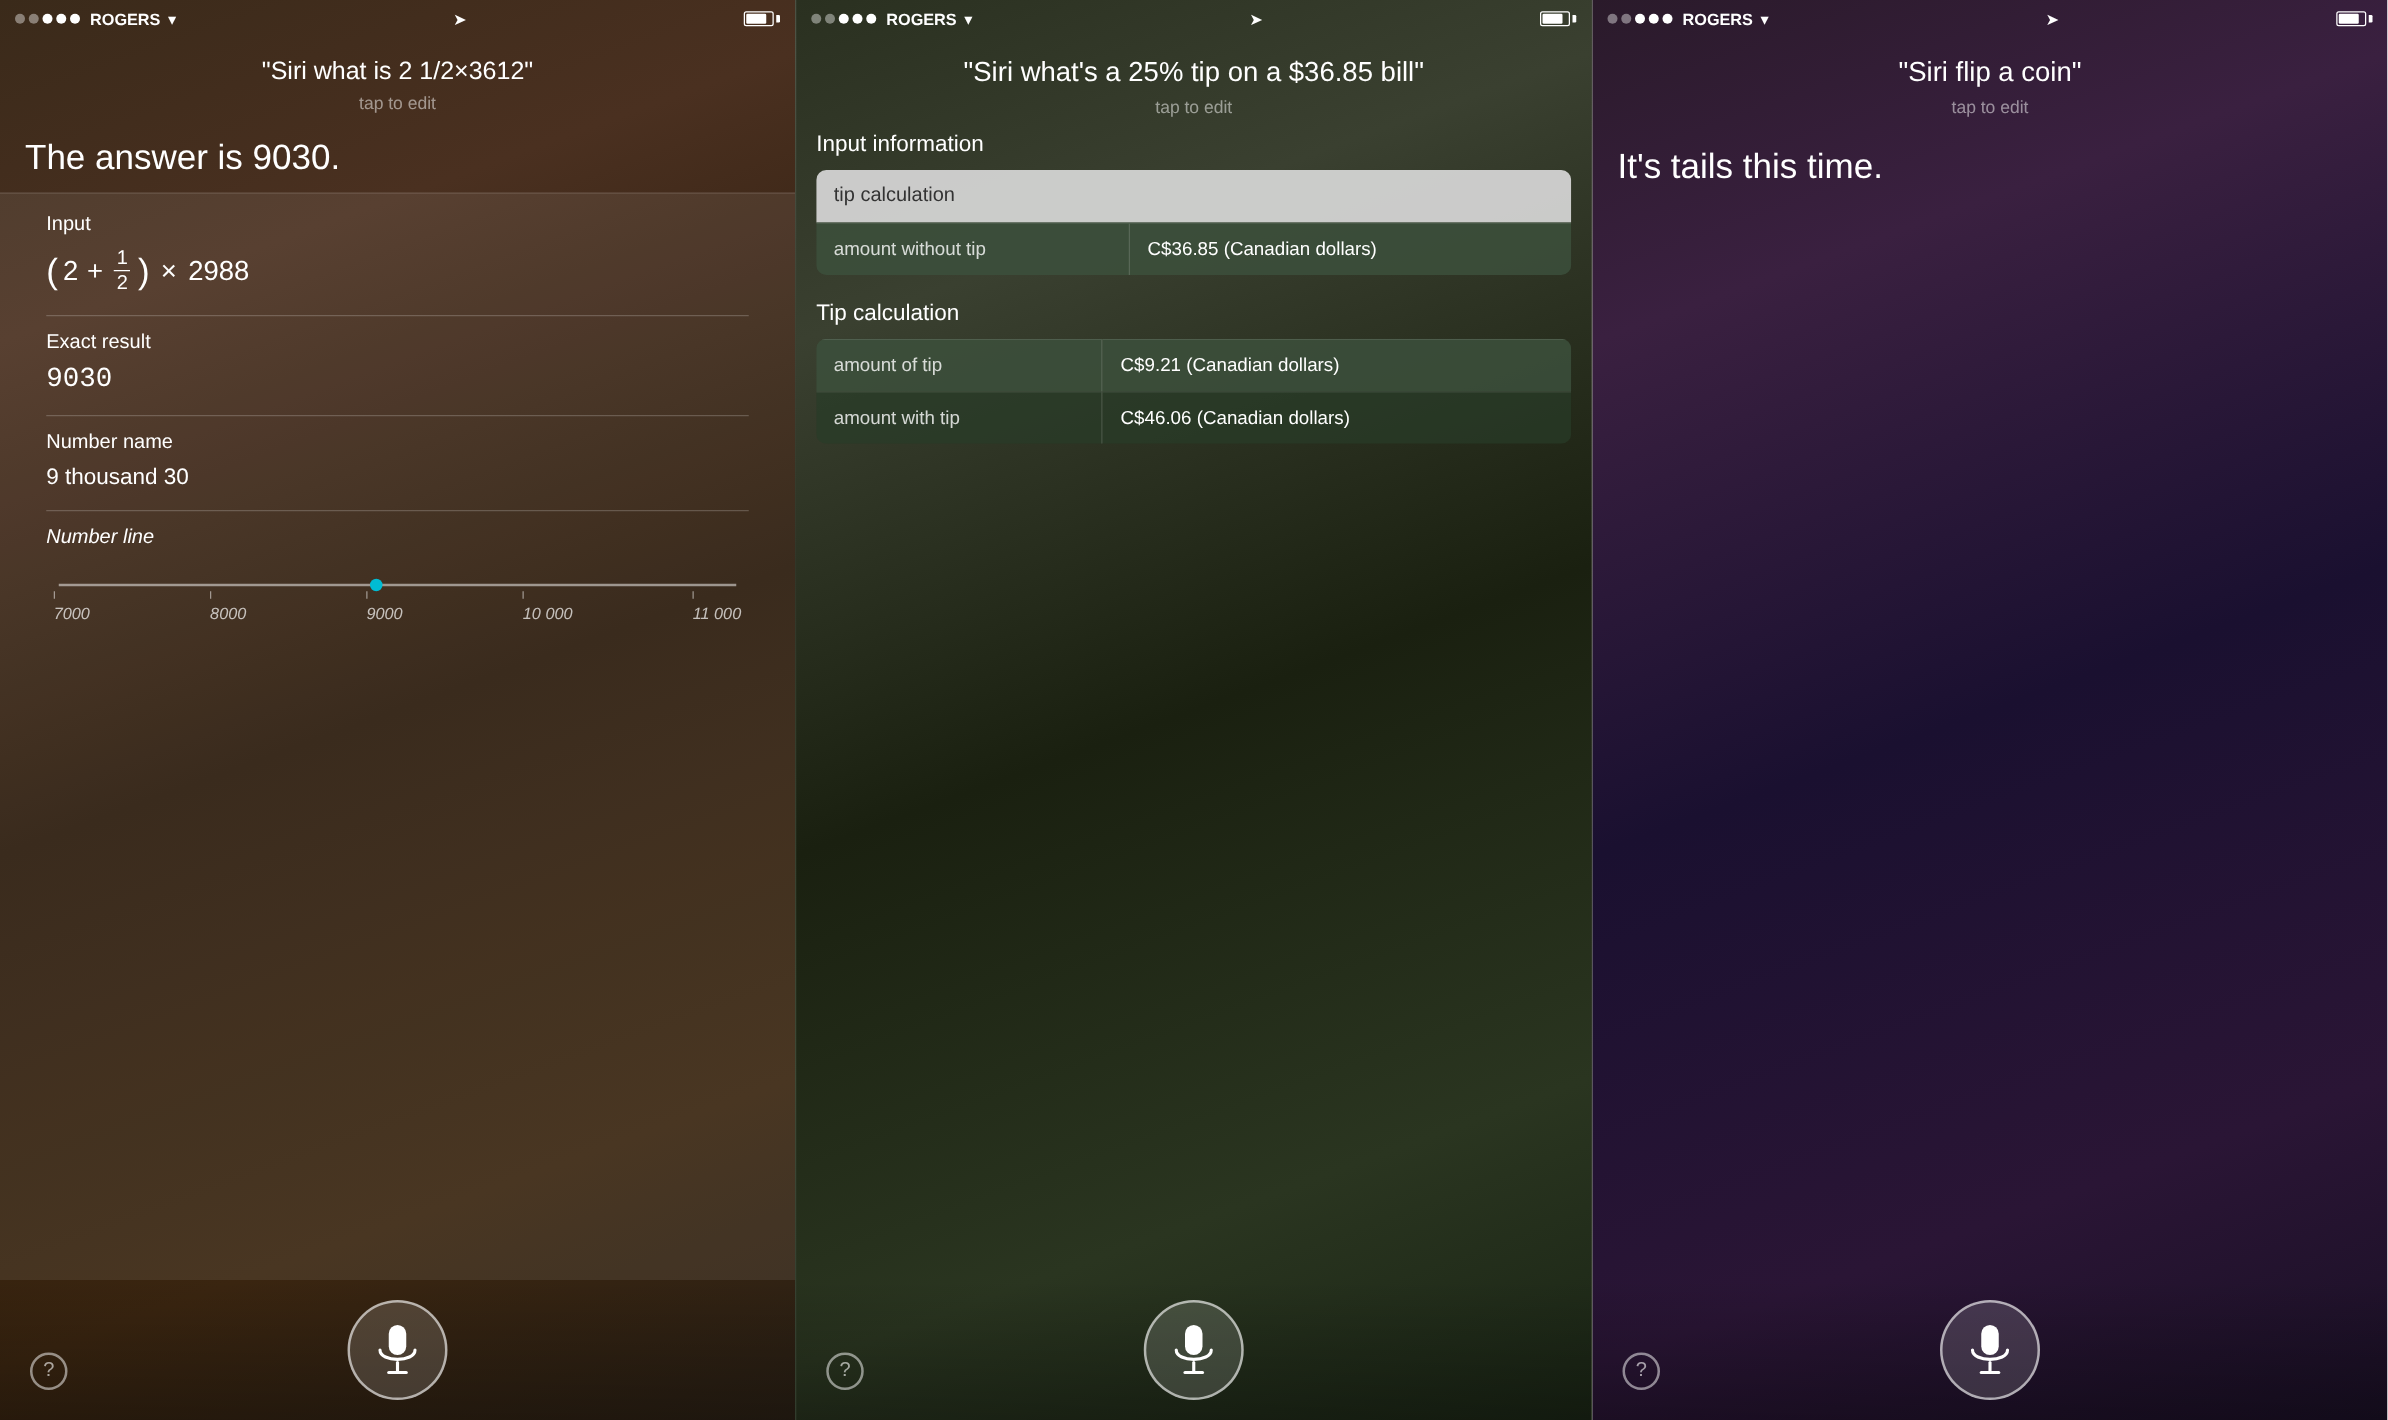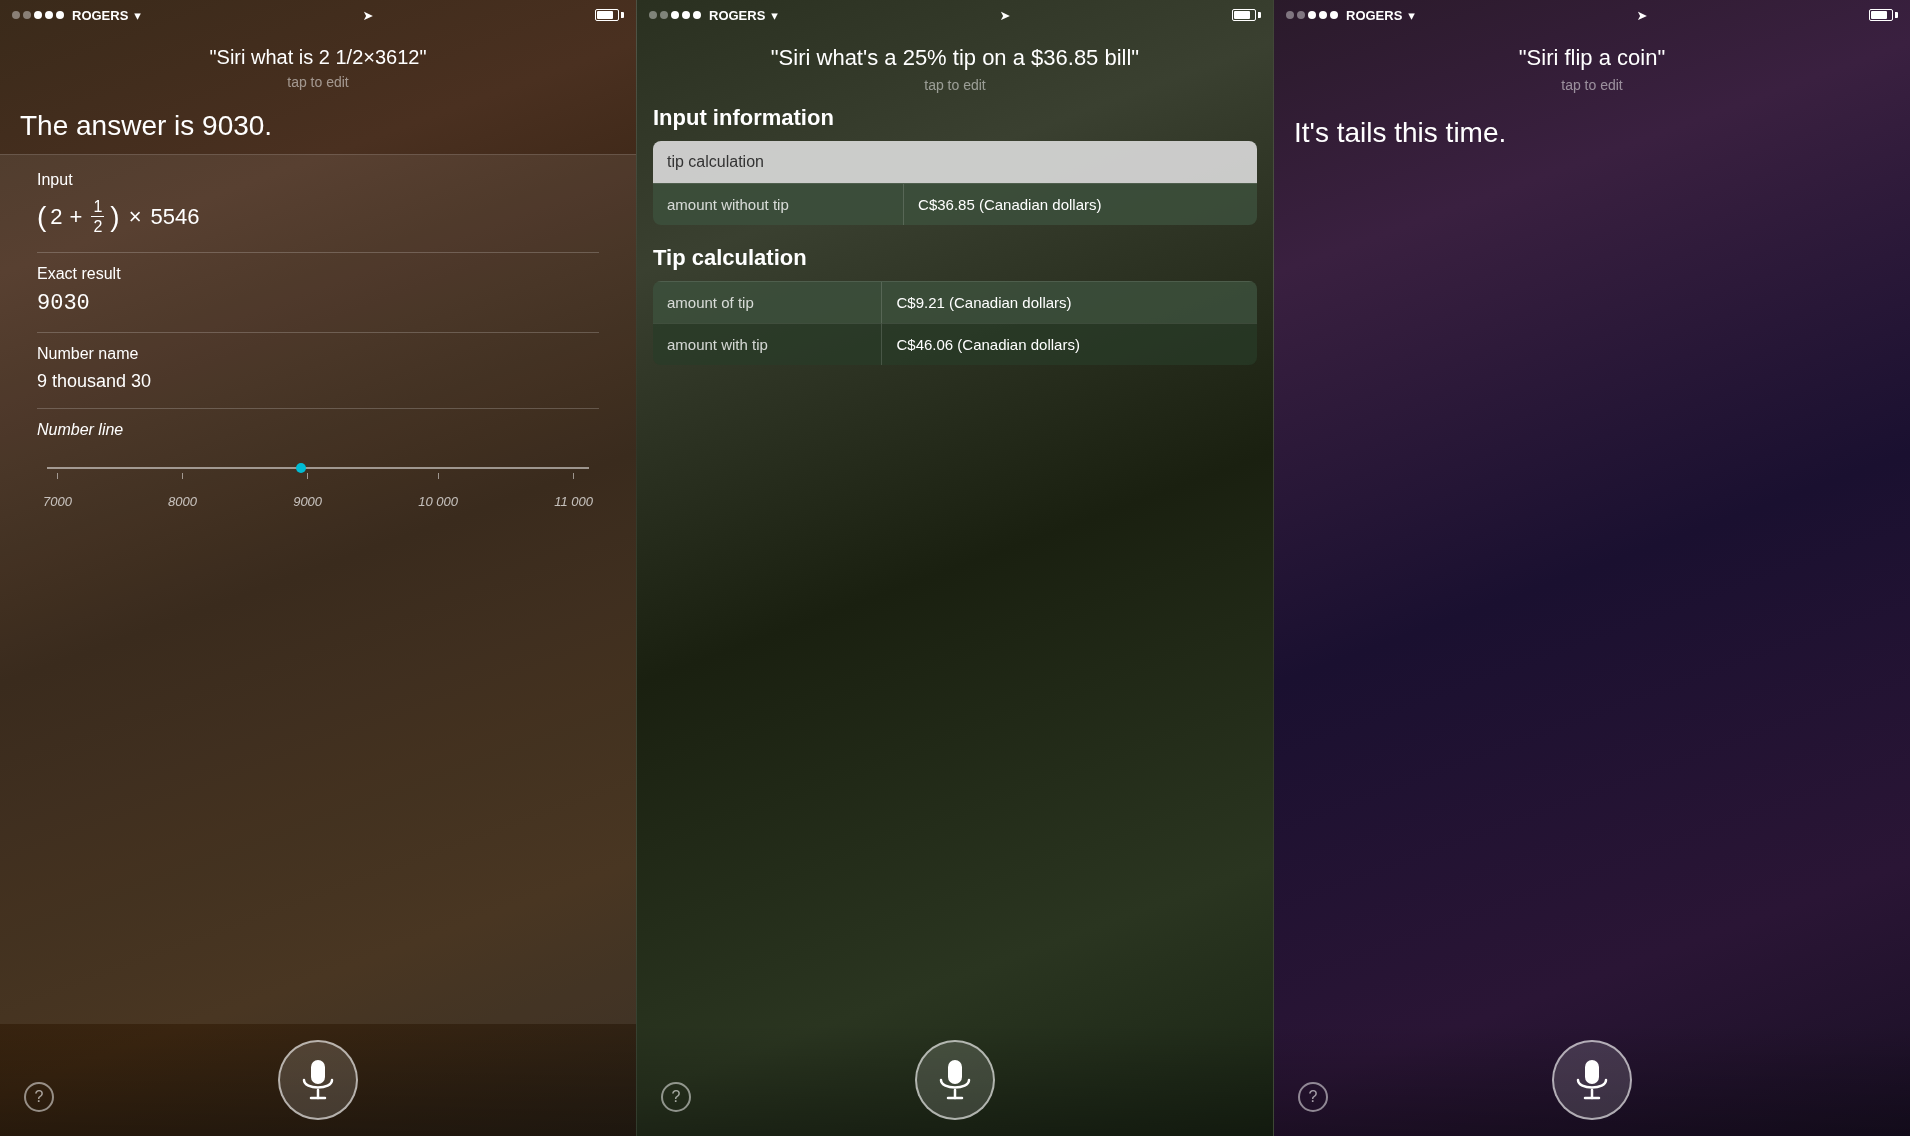--- a/index.html
+++ b/index.html
@@ -257,22 +257,22 @@
 
     .number-line-ticks {
       display: flex;
       justify-content: space-between;
       margin: 4px 6px 0;
     }
 
     .tick-mark {
       display: flex;
       flex-direction: column;
-      align-items: center;
-      gap: 15px;
+      align-items: flex-start;
+      gap: 4px;
     }
 
     .tick-line {
       width: 1px;
       height: 6px;
       background: rgba(255,255,255,0.5);
     }
 
     .tick-label {
       color: rgba(255,255,255,0.7);
@@ -281,22 +281,22 @@
 
     .ok-check-text {
       color: white;
       font-size: 26px;
       font-weight: 300;
       padding: 12px 20px 16px;
     }
 
     .info-section-title {
       color: white;
-      font-size: 22px;
-      font-weight: 700;
+      font-size: 18px;
+      font-weight: 400;
       margin-bottom: 10px;
     }
 
     .info-table {
       width: 100%;
       border-collapse: collapse;
       border-radius: 8px;
       overflow: hidden;
       margin-bottom: 20px;
     }
@@ -443,21 +443,21 @@
     <div class="math-expression">
       <span class="paren">(</span>
       <span>2</span>
       <span style="margin: 0 3px;">+</span>
       <span class="fraction">
         <span class="fraction-num">1</span>
         <span class="fraction-den">2</span>
       </span>
       <span class="paren">)</span>
       <span style="margin: 0 5px;">×</span>
-      <span>5546</span>
+      <span>2988</span>
     </div>
 
     <div class="divider"></div>
 
     <div style="padding-top: 12px;">
       <div class="section-label">Exact result</div>
       <div class="result-value">9030</div>
     </div>
 
     <div class="divider"></div>

